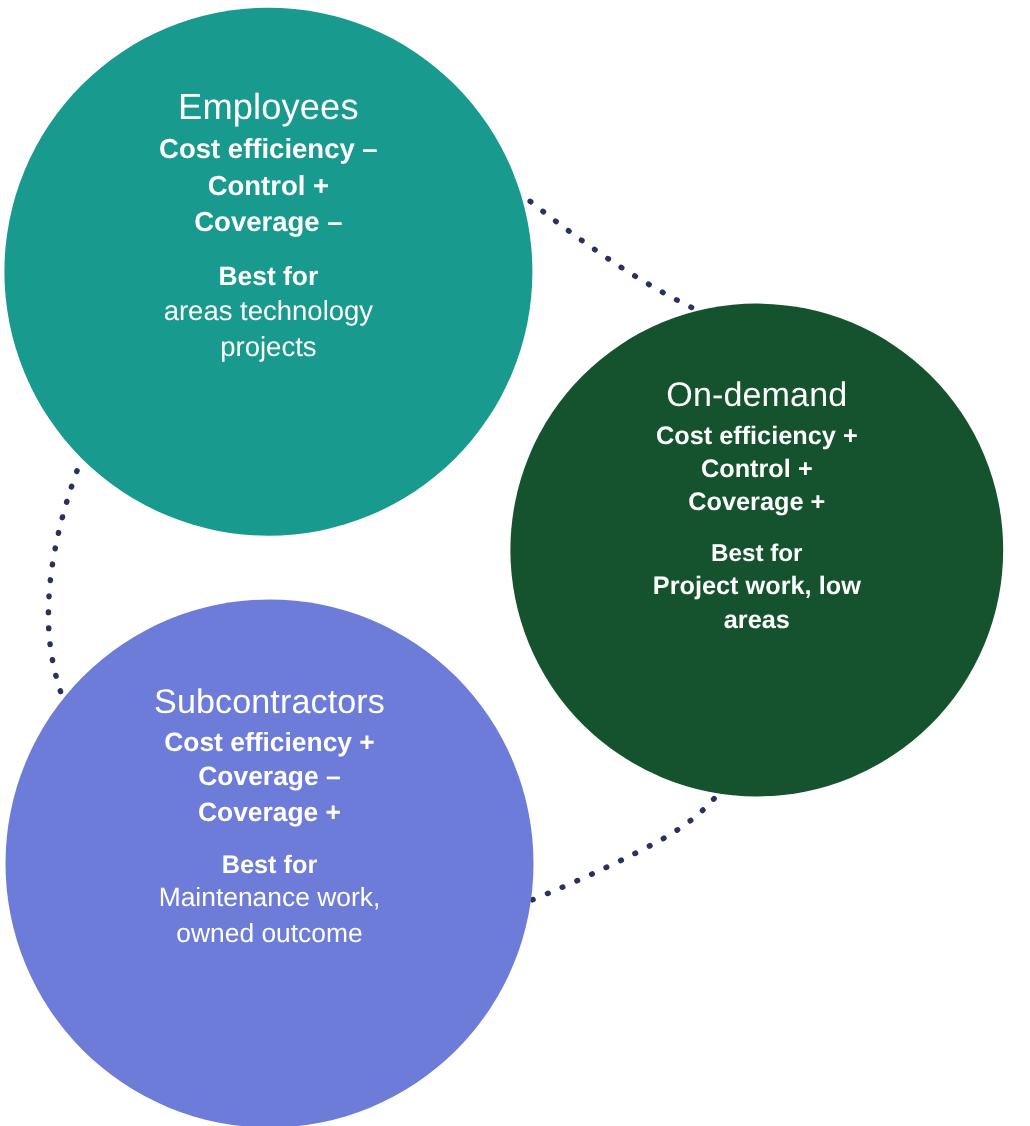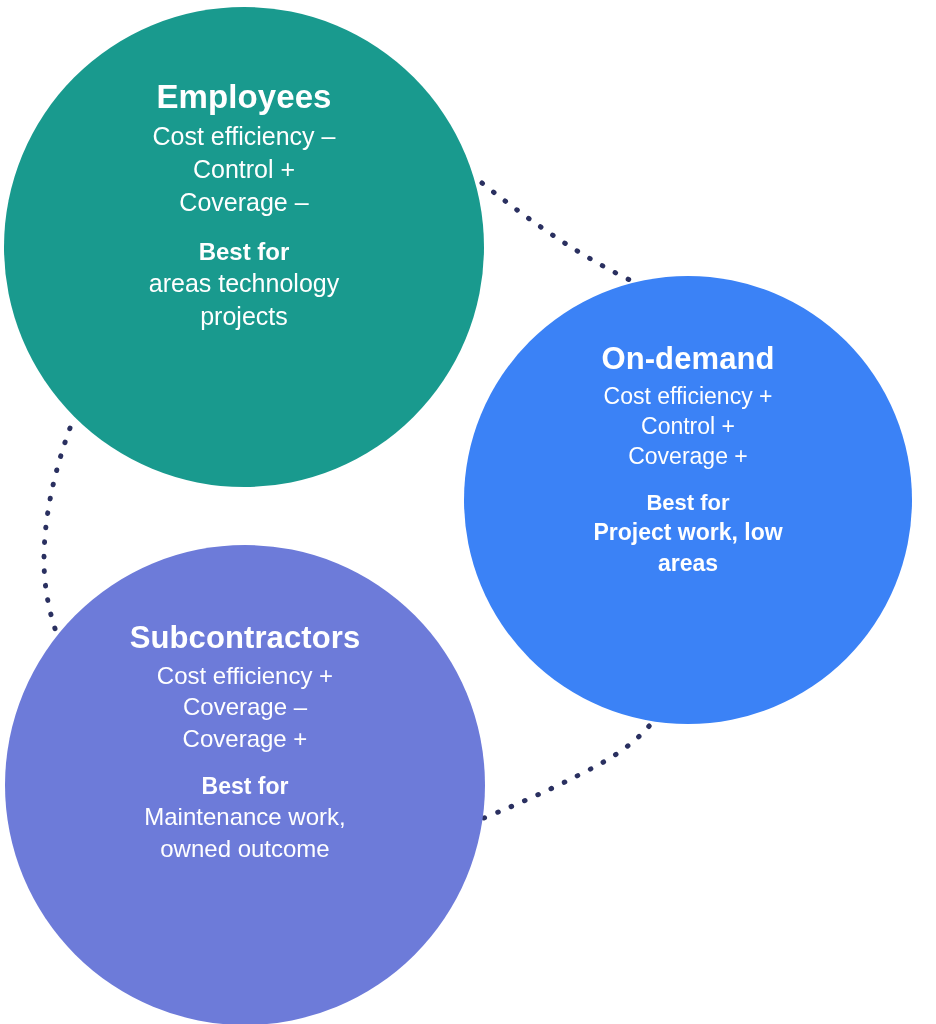--- a/index.html
+++ b/index.html
@@ -38,29 +38,29 @@
     text-align: center;
     color: #ffffff;
   }
   .bubble-inner {
     width: 78%;
     display: flex;
     flex-direction: column;
     align-items: center;
   }
   .bubble-title {
-    font-weight: bold;
+    font-weight: normal;
     letter-spacing: 0.1px;
     line-height: 1.12;
     margin: 0 0 4px 0;
     white-space: nowrap;
   }
   .attr-line {
     line-height: 1.32;
-    font-weight: 400;
+    font-weight: 700;
     white-space: nowrap;
   }
   .best-for-label {
     font-weight: bold;
     line-height: 1.3;
   }
   .best-for-text {
     line-height: 1.33;
     font-weight: 400;
   }
@@ -127,21 +127,21 @@
       <div class="attr-line">Cost efficiency –</div>
       <div class="attr-line">Control +</div>
       <div class="attr-line">Coverage –</div>
       <div class="gap"></div>
       <div class="best-for-label">Best for</div>
       <div class="best-for-text">areas technology</div>
       <div class="best-for-text">projects</div>
     </div>
   </div>
 
-  <div class="bubble" id="bubble-ondemand" style="background: #3b82f6;">
+  <div class="bubble" id="bubble-ondemand" style="background: #14532d;">
     <div class="bubble-inner">
       <div class="bubble-title">On-demand</div>
       <div class="attr-line">Cost efficiency +</div>
       <div class="attr-line">Control +</div>
       <div class="attr-line">Coverage +</div>
       <div class="gap"></div>
       <div class="best-for-label">Best for</div>
       <div class="best-for-text">Project work, low</div>
       <div class="best-for-text">areas</div>
     </div>

